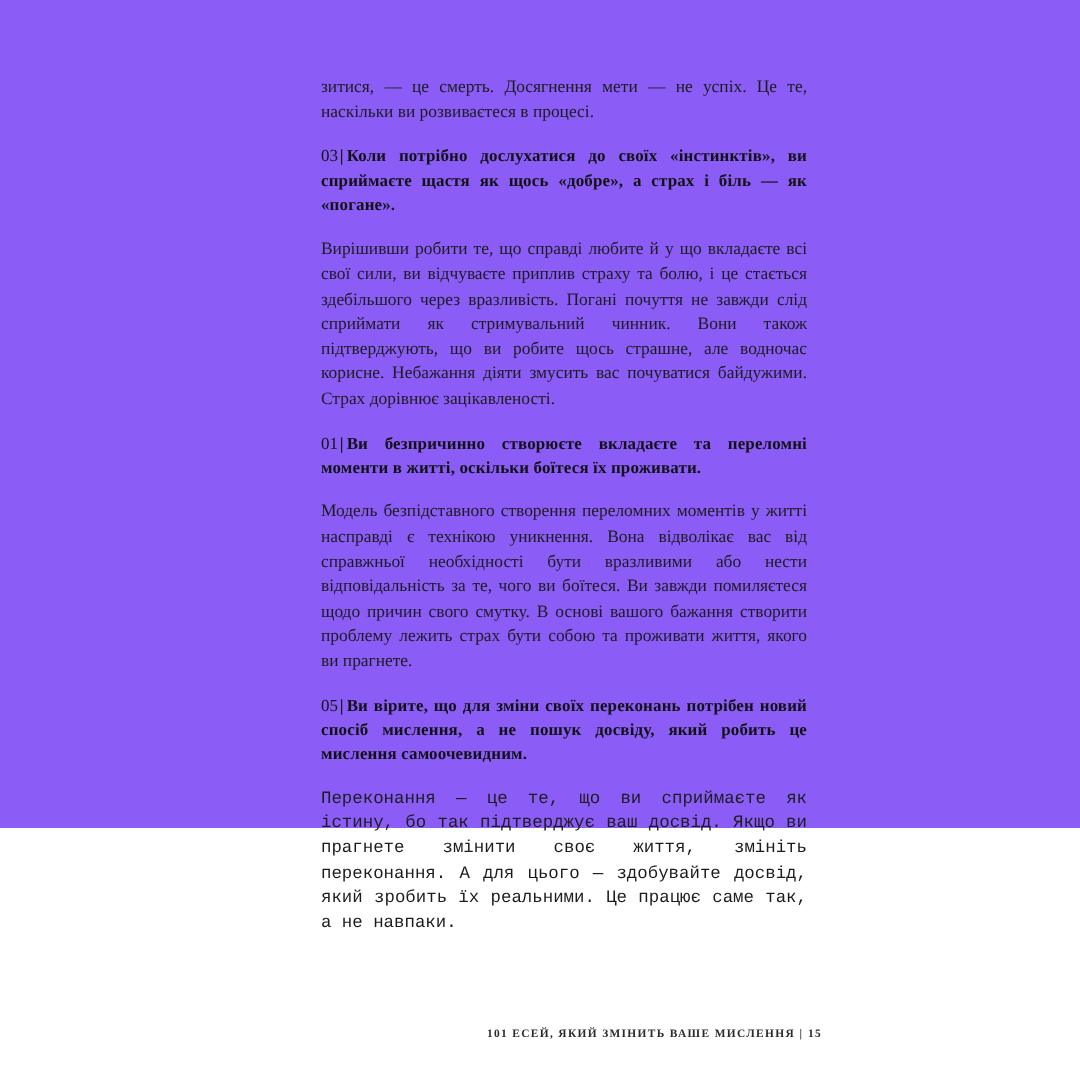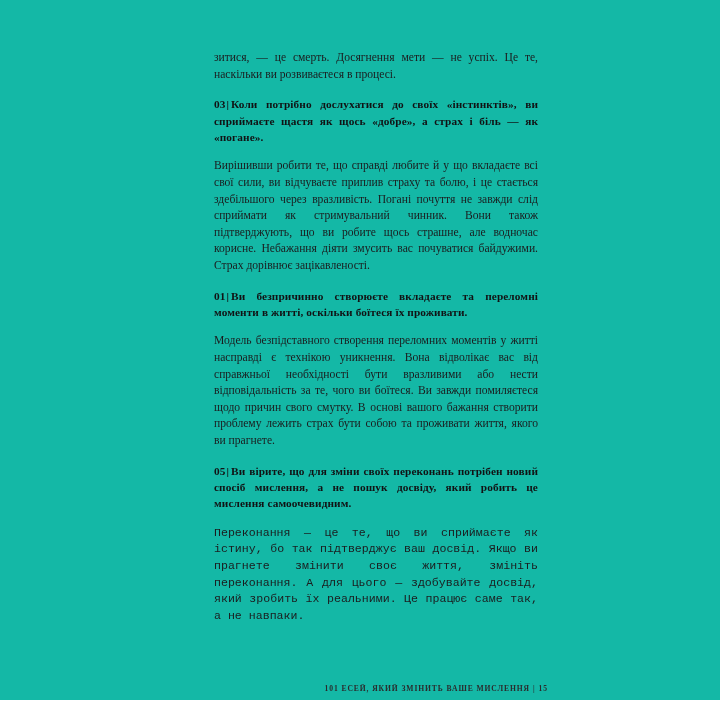--- a/index.html
+++ b/index.html
@@ -10,22 +10,22 @@
     width: 720px;
     height: 720px;
     background: #ffffff;
     font-family: "Liberation Serif", serif;
     color: #17181a;
     overflow: hidden;
   }
   .page {
     position: relative;
     width: 720px;
-    height: 700px;
-    background: #14b8a6;
+    height: 552px;
+    background: #8b5cf6;
     box-sizing: border-box;
   }
   .content {
     position: absolute;
     left: 214px;
     top: 50px;
     width: 324px;
   }
   p.body-par {
     margin: 0 0 13px 0;
@@ -43,21 +43,21 @@
   .numbered {
     margin: 0 0 13px 0;
     font-size: 11.3px;
     line-height: 16.4px;
     font-weight: bold;
     text-align: justify;
     color: #111214;
     letter-spacing: 0.1px;
   }
   .numbered .num {
-    font-weight: bold;
+    font-weight: normal;
   }
   .numbered .bar {
     font-weight: bold;
     padding: 0 2px 0 1px;
   }
   .footer {
     position: absolute;
     left: 224px;
     top: 684px;
     width: 324px;

